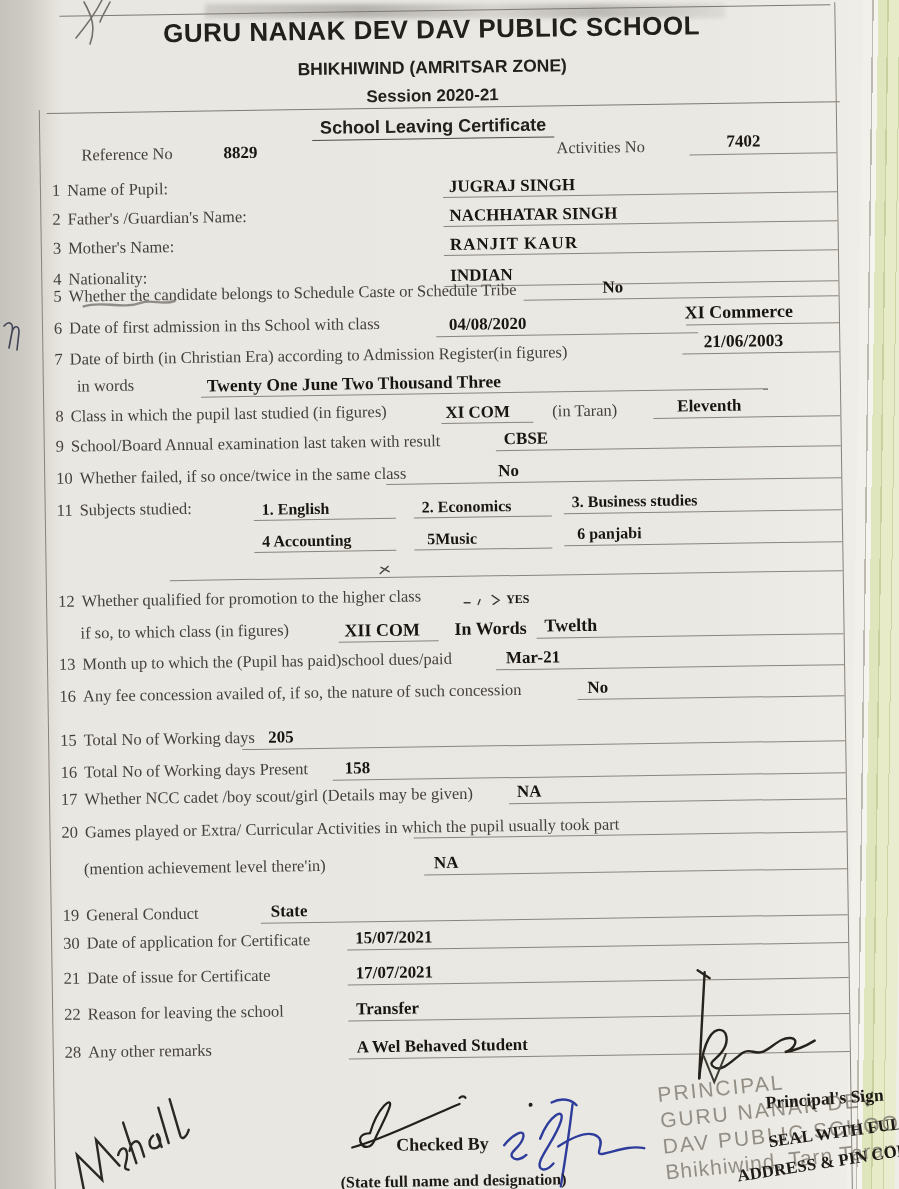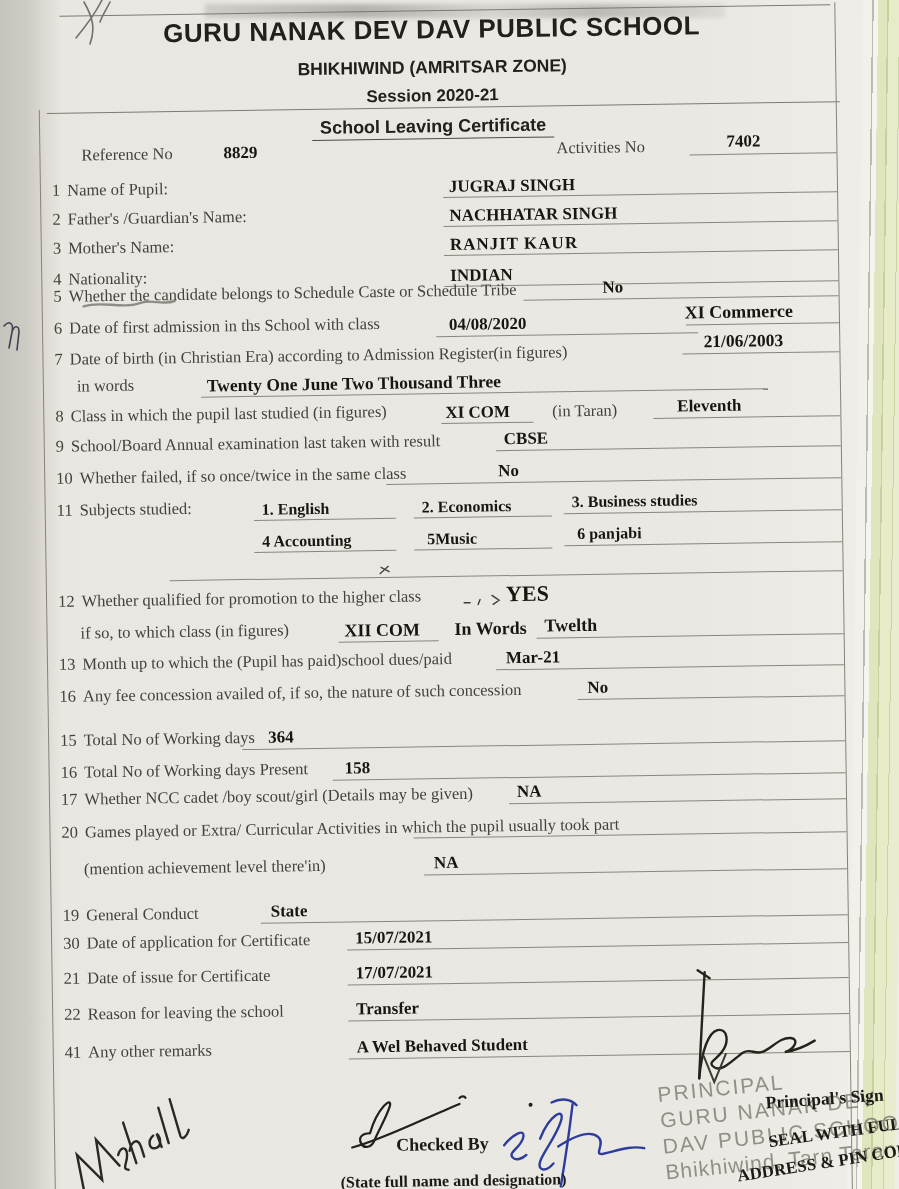--- a/index.html
+++ b/index.html
@@ -140,21 +140,21 @@
       <span class="ln" style="left:507px;right:0;bottom:2px"></span>
     </div>
 
     <div class="rule" style="top:576px;left:170px;right:56px;border-top-color:#8a857c"></div>
     <svg style="left:378px;top:562px;width:16px;height:14px" viewBox="0 0 16 14">
       <path d="M2,11 L11,3 M3,4 L12,9" stroke="#4a463f" stroke-width="1.4" fill="none"></path>
     </svg>
 
     <div class="row" style="top:583px">
       <span class="num">12</span><span>Whether qualified for promotion to the higher class</span>
-      <span class="val" style="left:448px;font-size:22px">YES</span>
+      <span class="val" style="left:448px;font-size:12px">YES</span>
     </div>
     <svg style="left:462px;top:592px;width:42px;height:16px" viewBox="0 0 42 16">
       <path d="M2,11 L8,11 M16,13 L18,8 M30,4 L37,9 L31,13" stroke="#3f3b34" stroke-width="1.4" fill="none" stroke-linecap="round"></path>
     </svg>
     <div class="row" style="top:615px">
       <span class="ind">if so, to which class  (in figures)</span>
       <span class="val" style="left:286px;font-size:18px">XII COM</span>
       <span class="ln" style="left:280px;width:100px"></span>
       <span class="val" style="left:396px;font-size:18px">In Words</span>
       <span class="val" style="left:486px;bottom:5px;font-size:18px">Twelth</span>
@@ -165,21 +165,21 @@
       <span class="val" style="left:447px;bottom:5px">Mar-21</span>
       <span class="ln" style="left:437px;right:0;bottom:1px"></span>
     </div>
     <div class="row" style="top:678px">
       <span class="num">16</span><span>Any fee concession availed of, if so, the nature of such concession</span>
       <span class="val" style="left:528px;bottom:6px">No</span>
       <span class="ln" style="left:518px;right:0;bottom:2px"></span>
     </div>
     <div class="row" style="top:722px">
       <span class="num">15</span><span>Total No of Working days</span>
-      <span class="val" style="left:208px;bottom:5px">364</span>
+      <span class="val" style="left:208px;bottom:5px">205</span>
       <span class="ln" style="left:182px;right:0;bottom:1px"></span>
     </div>
     <div class="row" style="top:754px">
       <span class="num">16</span><span>Total No of Working days Present</span>
       <span class="val" style="left:284px;bottom:5px">158</span>
       <span class="ln" style="left:272px;right:0;bottom:1px"></span>
     </div>
     <div class="row" style="top:781px">
       <span class="num">17</span><span>Whether NCC cadet /boy scout/girl (Details may be given)</span>
       <span class="val" style="left:456px;bottom:6px">NA</span>
@@ -208,21 +208,21 @@
       <span class="num">21</span><span>Date of issue for Certificate</span>
       <span class="val" style="left:292px;bottom:6px">17/07/2021</span>
       <span class="ln" style="left:284px;right:0;bottom:2px"></span>
     </div>
     <div class="row" style="top:996px">
       <span class="num">22</span><span>Reason for leaving the school</span>
       <span class="val" style="left:292px;bottom:6px">Transfer</span>
       <span class="ln" style="left:284px;right:0;bottom:2px"></span>
     </div>
     <div class="row" style="top:1034px">
-      <span class="num">41</span><span>Any other remarks</span>
+      <span class="num">28</span><span>Any other remarks</span>
       <span class="val" style="left:292px;bottom:6px">A Wel Behaved Student</span>
       <span class="ln" style="left:284px;right:0;bottom:2px"></span>
     </div>
 
     <svg style="left:86px;top:292px;width:95px;height:16px" viewBox="0 0 95 16">
       <path d="M2,9 C20,3 40,13 60,6 C70,3 82,9 93,5" stroke="rgba(70,66,58,.55)" stroke-width="2.4" fill="none" stroke-linecap="round"></path>
     </svg>
 
     <svg style="left:662px;top:972px;width:150px;height:118px" viewBox="0 0 150 118">
       <g stroke="#26231d" stroke-width="2.4" fill="none" stroke-linecap="round">

